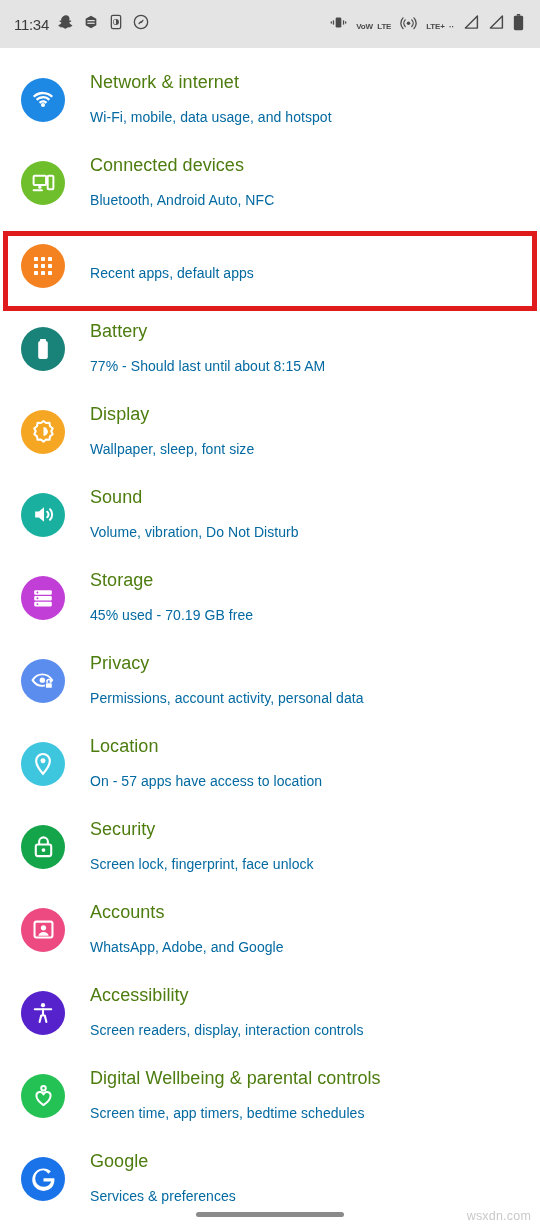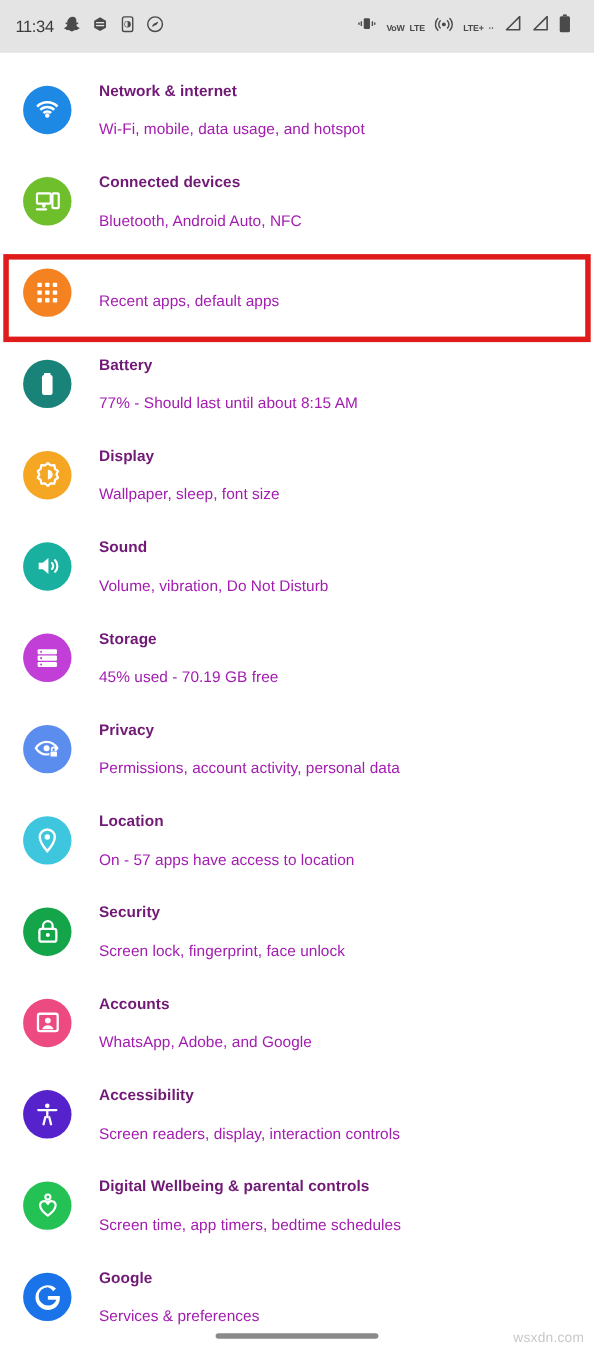--- a/index.html
+++ b/index.html
@@ -15,21 +15,21 @@
     font-family: "Liberation Sans", sans-serif;
     -webkit-font-smoothing: antialiased;
   }
 
   
   #status-bar {
     height: 48px;
     background: #e4e4e4;
     display: flex;
     align-items: center;
-    padding: 0 21px 0 14px;
+    padding: 0 16px 0 14px;
     box-sizing: border-box;
     position: relative;
   }
   #status-left {
     display: flex;
     align-items: center;
     gap: 9px;
   }
   #status-clock {
     font-size: 15px;
@@ -75,29 +75,28 @@
     justify-content: center;
     position: relative;
   }
   .row-text {
     margin-left: 25px;
     display: flex;
     flex-direction: column;
     justify-content: center;
   }
   .row-title {
-    font-size: 14px;
-    color: #701a75;
+    font-size: 18px;
+    color: #4d7c0f;
     line-height: 21px;
     letter-spacing: 0.05px;
-    font-weight: bold;
   }
   .row-sub {
     font-size: 14px;
-    color: #a21caf;
+    color: #0369a1;
     line-height: 20px;
     margin-top: 14px;
     letter-spacing: 0.05px;
   }
 
   
   .row.highlighted {
     height: 83px;
   }
   #highlight-box {

